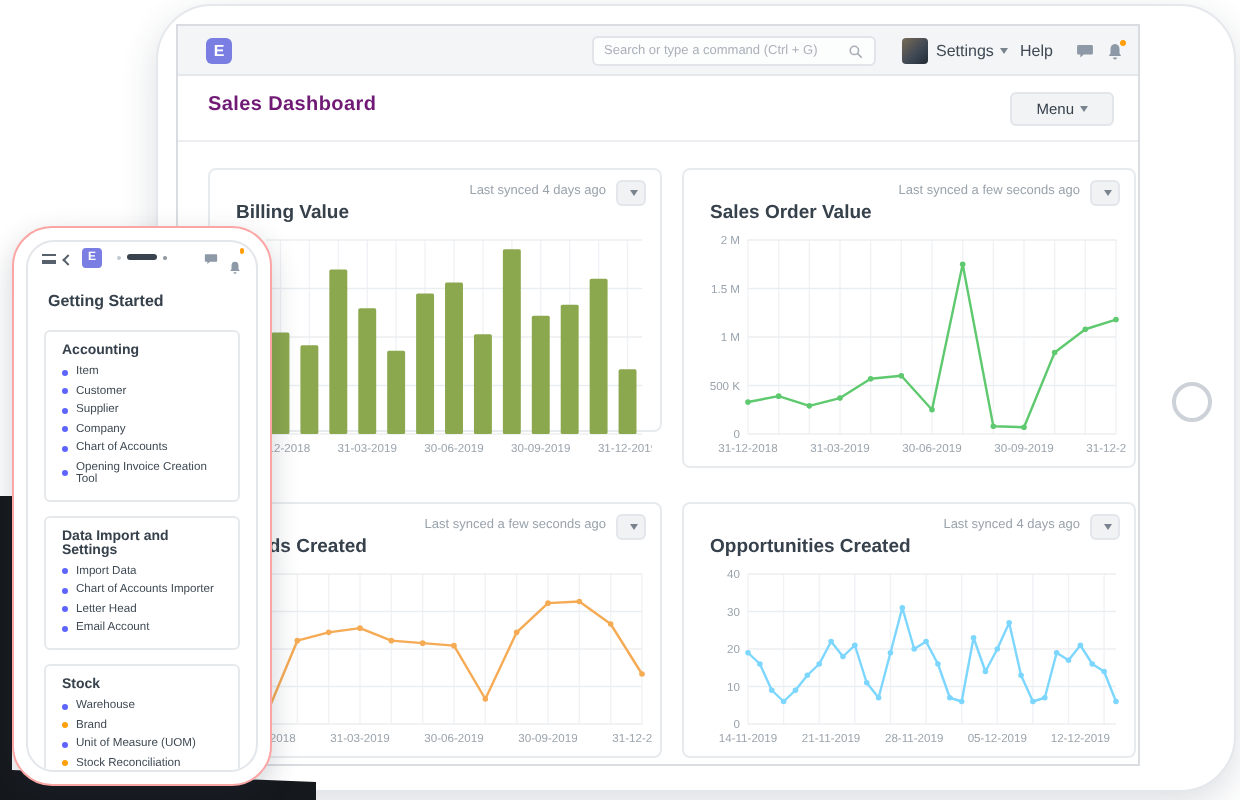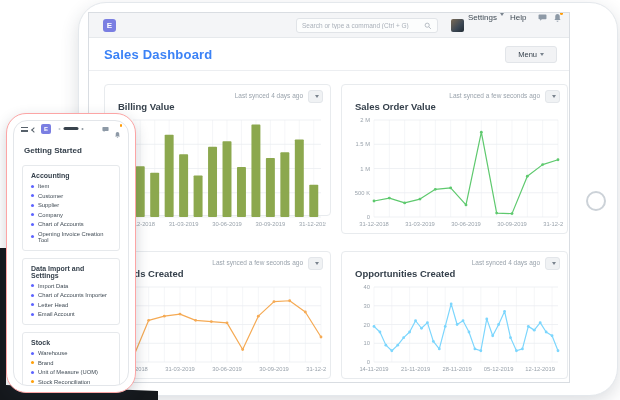--- a/index.html
+++ b/index.html
@@ -21,33 +21,33 @@
             background:#f4f5f7; border-bottom:1px solid #e6e9ec; }
   .nav-logo { position:absolute; left:14px; top:6px; width:13px; height:13px; border-radius:3px;
               background:#7a7ee2; color:#fff; font-size:8px; font-weight:bold;
               display:flex; align-items:center; justify-content:center; }
   .search { position:absolute; left:207px; top:5px; width:142px; height:15px;
             background:#fcfdfd; border:1px solid #e1e4e8; border-radius:3px;
             display:flex; align-items:center; padding:0 5px; }
   .search input { flex:1; border:none; outline:none; background:transparent;
                   font-size:6.5px; color:#6c7680; font-family:inherit; min-width:0; }
   .search input::placeholder { color:#aab1ba; }
-  .nav-right { position:absolute; top:0; height:25px; display:flex; 
+  .nav-right { position:absolute; top:0; height:25px; display:flex; align-items:center;
                font-size:8px; color:#3f4a54; }
   .avatar { position:absolute; left:362px; top:6px; width:13px; height:13px; border-radius:2px;
             background:linear-gradient(135deg,#7a6a55 0%,#3c4754 60%,#222b33 100%); }
   .caret { width:0; height:0; border-left:2.5px solid transparent; border-right:2.5px solid transparent;
            border-top:3px solid #7a848e; margin-left:3px; display:inline-block; }
   .dot-badge { position:absolute; width:3px; height:3px; border-radius:50%; background:#ff9d0a; }
 
   
   .page-header { position:absolute; left:0; top:25px; width:100%; height:33px;
                  background:#fff; border-bottom:1px solid #eceef1; }
-  .page-title { position:absolute; left:15px; top:9px; font-size:13px; font-weight:bold;
-                color:#3b82f6; letter-spacing:.2px; }
+  .page-title { position:absolute; left:15px; top:9px; font-size:10px; font-weight:bold;
+                color:#701a75; letter-spacing:.2px; }
   .menu-btn { position:absolute; right:12px; top:8px; height:17px; padding:0 12px;
               background:#f2f3f5; border:1px solid #e2e5e9; border-radius:3px;
               font-size:7.5px; color:#36414c; display:flex; align-items:center; }
 
   
   .card { position:absolute; background:#fff; border:1px solid #e8ebee; border-radius:4px; }
   #card0 { left:15px;  top:71px;  width:227px; height:132px; }
   #card1 { left:252px; top:71px;  width:227px; height:150px; }
   #card2 { left:15px;  top:238px; width:227px; height:128px; }
   #card3 { left:252px; top:238px; width:227px; height:128px; }

